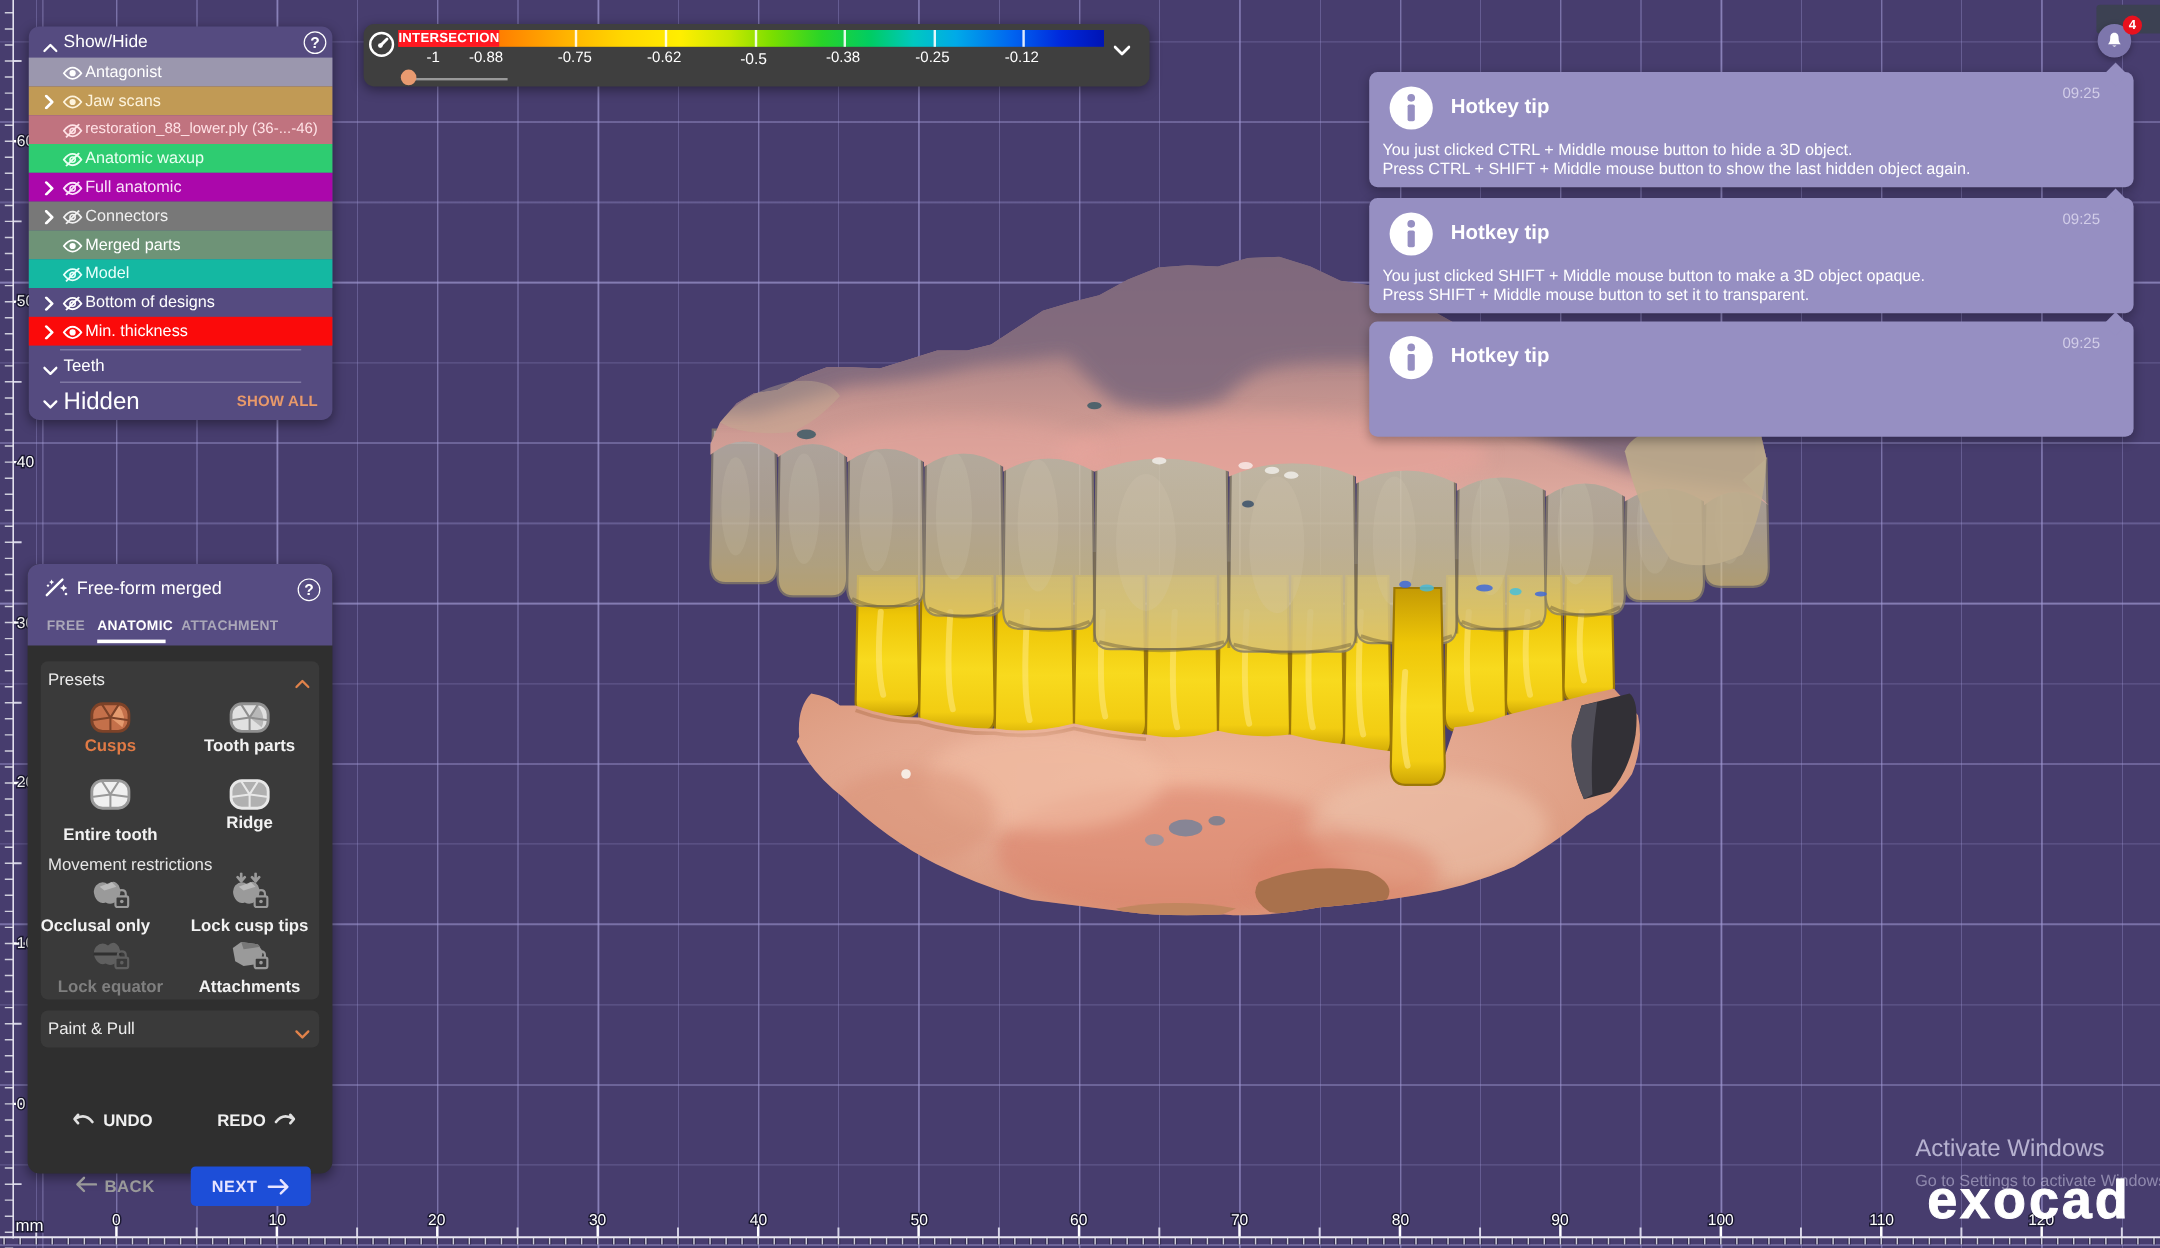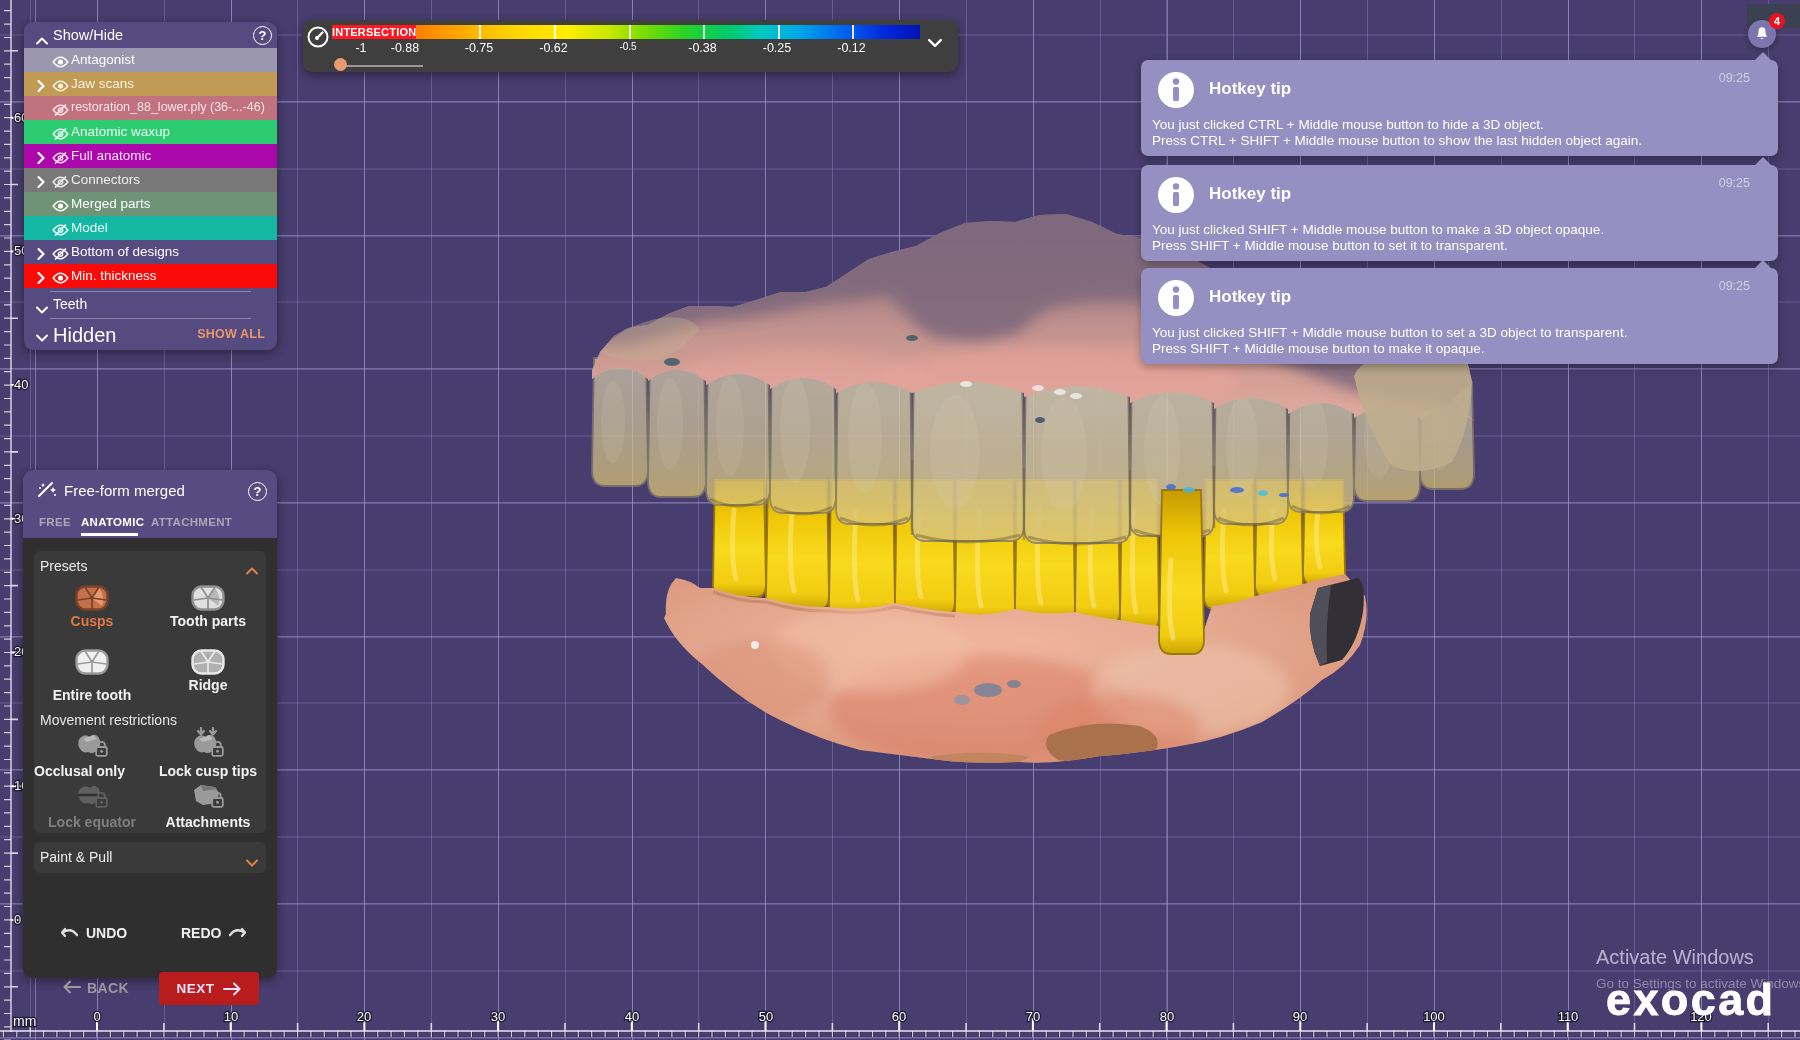--- a/index.html
+++ b/index.html
@@ -316,21 +316,21 @@
       <div style="position:absolute;left:400px;top:4.5px;width:1.5px;height:14px;background:rgba(255,255,255,0.88)"></div>
       <div style="position:absolute;left:475px;top:4.5px;width:1.5px;height:14px;background:rgba(255,255,255,0.88)"></div>
       <div style="position:absolute;left:549px;top:4.5px;width:1.5px;height:14px;background:rgba(255,255,255,0.88)"></div>
 <div style="position:absolute;left:29px;top:4.5px;height:14px;padding:0 0;background:#ff1822;display:flex;align-items:center">
         <span style="font-size:11px;font-weight:bold;color:#fff;letter-spacing:.2px">INTERSECTION</span>
       </div>
 <div style="position:absolute;left:28px;top:21px;width:60px;text-align:center;font-size:12.5px;color:#fff">-1</div>
       <div style="position:absolute;left:72px;top:21px;width:60px;text-align:center;font-size:12.5px;color:#fff">-0.88</div>
       <div style="position:absolute;left:146px;top:21px;width:60px;text-align:center;font-size:12.5px;color:#fff">-0.75</div>
       <div style="position:absolute;left:220.5px;top:21px;width:60px;text-align:center;font-size:12.5px;color:#fff">-0.62</div>
-      <div style="position:absolute;left:295px;top:21px;width:60px;text-align:center;font-size:10px;color:#fff">-0.5</div>
+      <div style="position:absolute;left:295px;top:21px;width:60px;text-align:center;font-size:13px;color:#fff">-0.5</div>
       <div style="position:absolute;left:369.5px;top:21px;width:60px;text-align:center;font-size:12.5px;color:#fff">-0.38</div>
       <div style="position:absolute;left:444px;top:21px;width:60px;text-align:center;font-size:12.5px;color:#fff">-0.25</div>
       <div style="position:absolute;left:518.5px;top:21px;width:60px;text-align:center;font-size:12.5px;color:#fff">-0.12</div>
 <div style="position:absolute;left:36px;top:44.5px;width:84px;height:2px;background:#999999"></div>
 <div style="position:absolute;left:31px;top:38px;width:13px;height:13px;border-radius:50%;background:#e89a70"></div>
 <span style="position:absolute;right:16px;top:14px"><svg width="14" height="10" viewBox="0 0 12 8">
           <path d="M1 1.5 L6 6.5 L11 1.5" fill="none" stroke="#fff" stroke-width="2" stroke-linecap="round" stroke-linejoin="round"></path>
         </svg></span>
 </div>
 <div style="position:absolute;left:23px;top:470px;width:254px;height:508px;background:#2f2f2f;border-radius:10px;box-shadow:0 3px 10px rgba(0,0,0,0.40)">
@@ -470,21 +470,21 @@
             <path d="M16 3 L19 6.5 L16 10 M18.5 6.5 Q10 1 4 9" fill="none" stroke="#e0e0e0" stroke-width="2.2" stroke-linecap="round" stroke-linejoin="round"></path>
           </svg>
         </span>
 </div>
 <div style="position:absolute;left:40px;top:510px;display:flex;gap:6px">
  <svg width="18" height="14" viewBox="0 0 18 14">
           <path d="M7 1.5 L1.5 7 L7 12.5 M2 7 H17" fill="none" stroke="#9a9a9a" stroke-width="2" stroke-linecap="round" stroke-linejoin="round"></path>
         </svg>
  <span style="font-size:14px;font-weight:bold;color:#9a9a9a;letter-spacing:.4px">BACK</span>
 </div>
-<div style="position:absolute;left:136px;top:502px;width:100px;height:33px;background:#b91c1c;border-radius:4px;display:flex;align-items:center;justify-content:center;gap:7px">
+<div style="position:absolute;left:136px;top:502px;width:100px;height:33px;background:#1d4ed8;border-radius:4px;display:flex;align-items:center;justify-content:center;gap:7px">
  <span style="font-size:13.5px;font-weight:bold;color:#e8e4ff;letter-spacing:.5px">NEXT</span>
  <svg width="20" height="14" viewBox="0 0 18 14">
           <path d="M11 1.5 L16.5 7 L11 12.5 M1 7 H16" fill="none" stroke="#e8e4ff" stroke-width="2" stroke-linecap="round" stroke-linejoin="round"></path>
         </svg>
 </div>
 </div>
 <div style="position:absolute;left:1141px;top:60px;width:637px;height:96px;background:#968fc2;border-radius:7px;box-shadow:0 3px 9px rgba(0,0,0,.3)">
 <div style="position:absolute;right:8px;top:-5px;width:14px;height:14px;background:#968fc2;transform:rotate(45deg)"></div>
 <svg width="38" height="38" viewBox="0 0 38 38" style="position:absolute;left:16px;top:11px">
         <circle cx="19" cy="19" r="18" fill="#fff"></circle>
@@ -508,21 +508,20 @@
 </div>
 <div style="position:absolute;left:1141px;top:268px;width:637px;height:96px;background:#968fc2;border-radius:7px;box-shadow:0 3px 9px rgba(0,0,0,.3)">
 <div style="position:absolute;right:8px;top:-5px;width:14px;height:14px;background:#968fc2;transform:rotate(45deg)"></div>
 <svg width="38" height="38" viewBox="0 0 38 38" style="position:absolute;left:16px;top:11px">
         <circle cx="19" cy="19" r="18" fill="#fff"></circle>
         <circle cx="19" cy="10.5" r="3.2" fill="#968fc2"></circle>
         <rect x="16" y="16" width="6" height="14" rx="1.5" fill="#968fc2"></rect>
       </svg>
 <span style="position:absolute;left:68px;top:19px;font-size:17px;font-weight:bold;color:#fff">Hotkey tip</span>
 <span style="position:absolute;right:28px;top:11px;font-size:12.5px;color:#d2cde8">09:25</span>
-<div style="position:absolute;left:11px;top:57px;font-size:13.5px;color:#fff;line-height:15.5px">You just clicked SHIFT + Middle mouse button to set a 3D object to transparent.<br>Press SHIFT + Middle mouse button to make it opaque.</div>
 </div>
 <div style="position:absolute;left:1748px;top:20px;width:28px;height:28px;border-radius:50%;background:#7d76ac;box-shadow:0 2px 6px rgba(0,0,0,.3)">
 <svg width="16" height="16" viewBox="0 0 16 16" style="position:absolute;left:6px;top:6px">
         <path d="M8 1.3 C10.6 1.3 11.5 3.4 11.5 5.8 C11.5 8.6 12.4 9.9 13.3 10.8 L2.7 10.8 C3.6 9.9 4.5 8.6 4.5 5.8 C4.5 3.4 5.4 1.3 8 1.3 Z" fill="#fff"></path>
         <path d="M6.2 12 Q8 13.8 9.8 12 Z" fill="#fff"></path>
       </svg>
 </div>
 <div style="position:absolute;left:1769px;top:13px;width:16px;height:16px;border-radius:50%;background:#e8111e;display:flex;align-items:center;justify-content:center">
       <span style="font-size:11px;font-weight:bold;color:#fff">4</span>
     </div>

